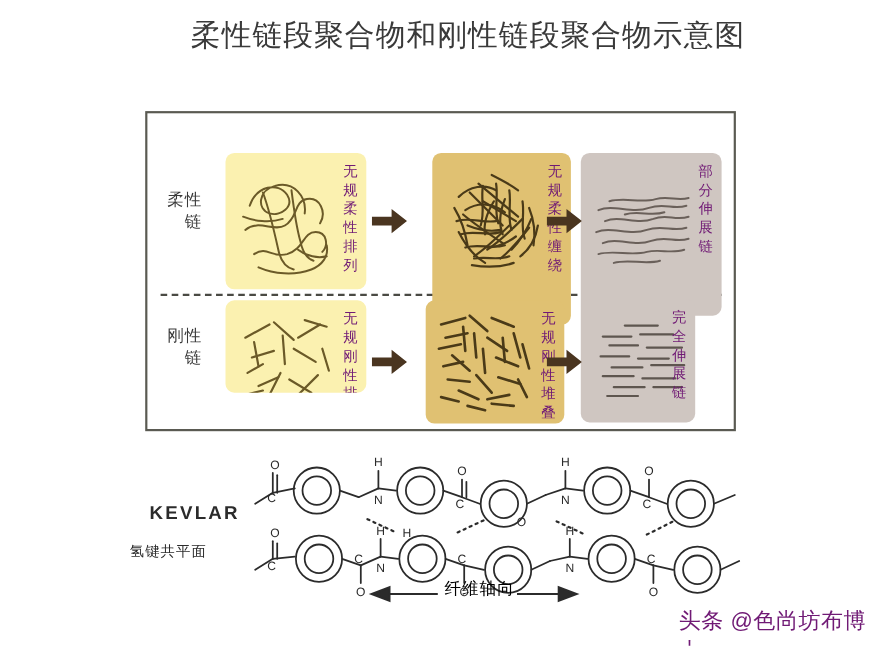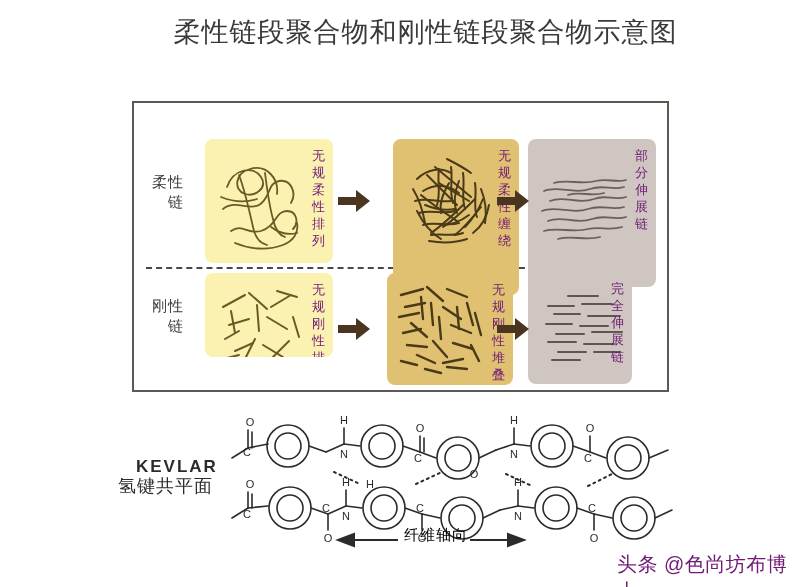--- a/index.html
+++ b/index.html
@@ -61,21 +61,21 @@
   #arrow-r0b{left:497px;top:188px;}
   #arrow-r1a{left:338px;top:316px;}
   #arrow-r1b{left:497px;top:316px;}
 
   
   #molecule-section{position:absolute;left:0;top:400px;width:801px;height:160px;}
   .mol-label{
     position:absolute;font-size:17px;color:#2b2b2b;letter-spacing:1px;
   }
   #mol-label-kevlar{left:136px;top:427px;font-weight:bold;font-size:17px;letter-spacing:2px;margin-top:30px;}
-  #mol-label-hbond{left:118px;top:474px;font-size:18px;}
+  #mol-label-hbond{left:118px;top:492px;font-size:13px;}
   #axis-label{
     position:absolute;left:404px;top:526px;font-size:15px;color:#000000;
     letter-spacing:1px;
   }
   #watermark{
     position:absolute;left:617px;top:551px;font-size:20px;color:#701a75;
     letter-spacing:0.5px;
   }
 </style>
 </head>

